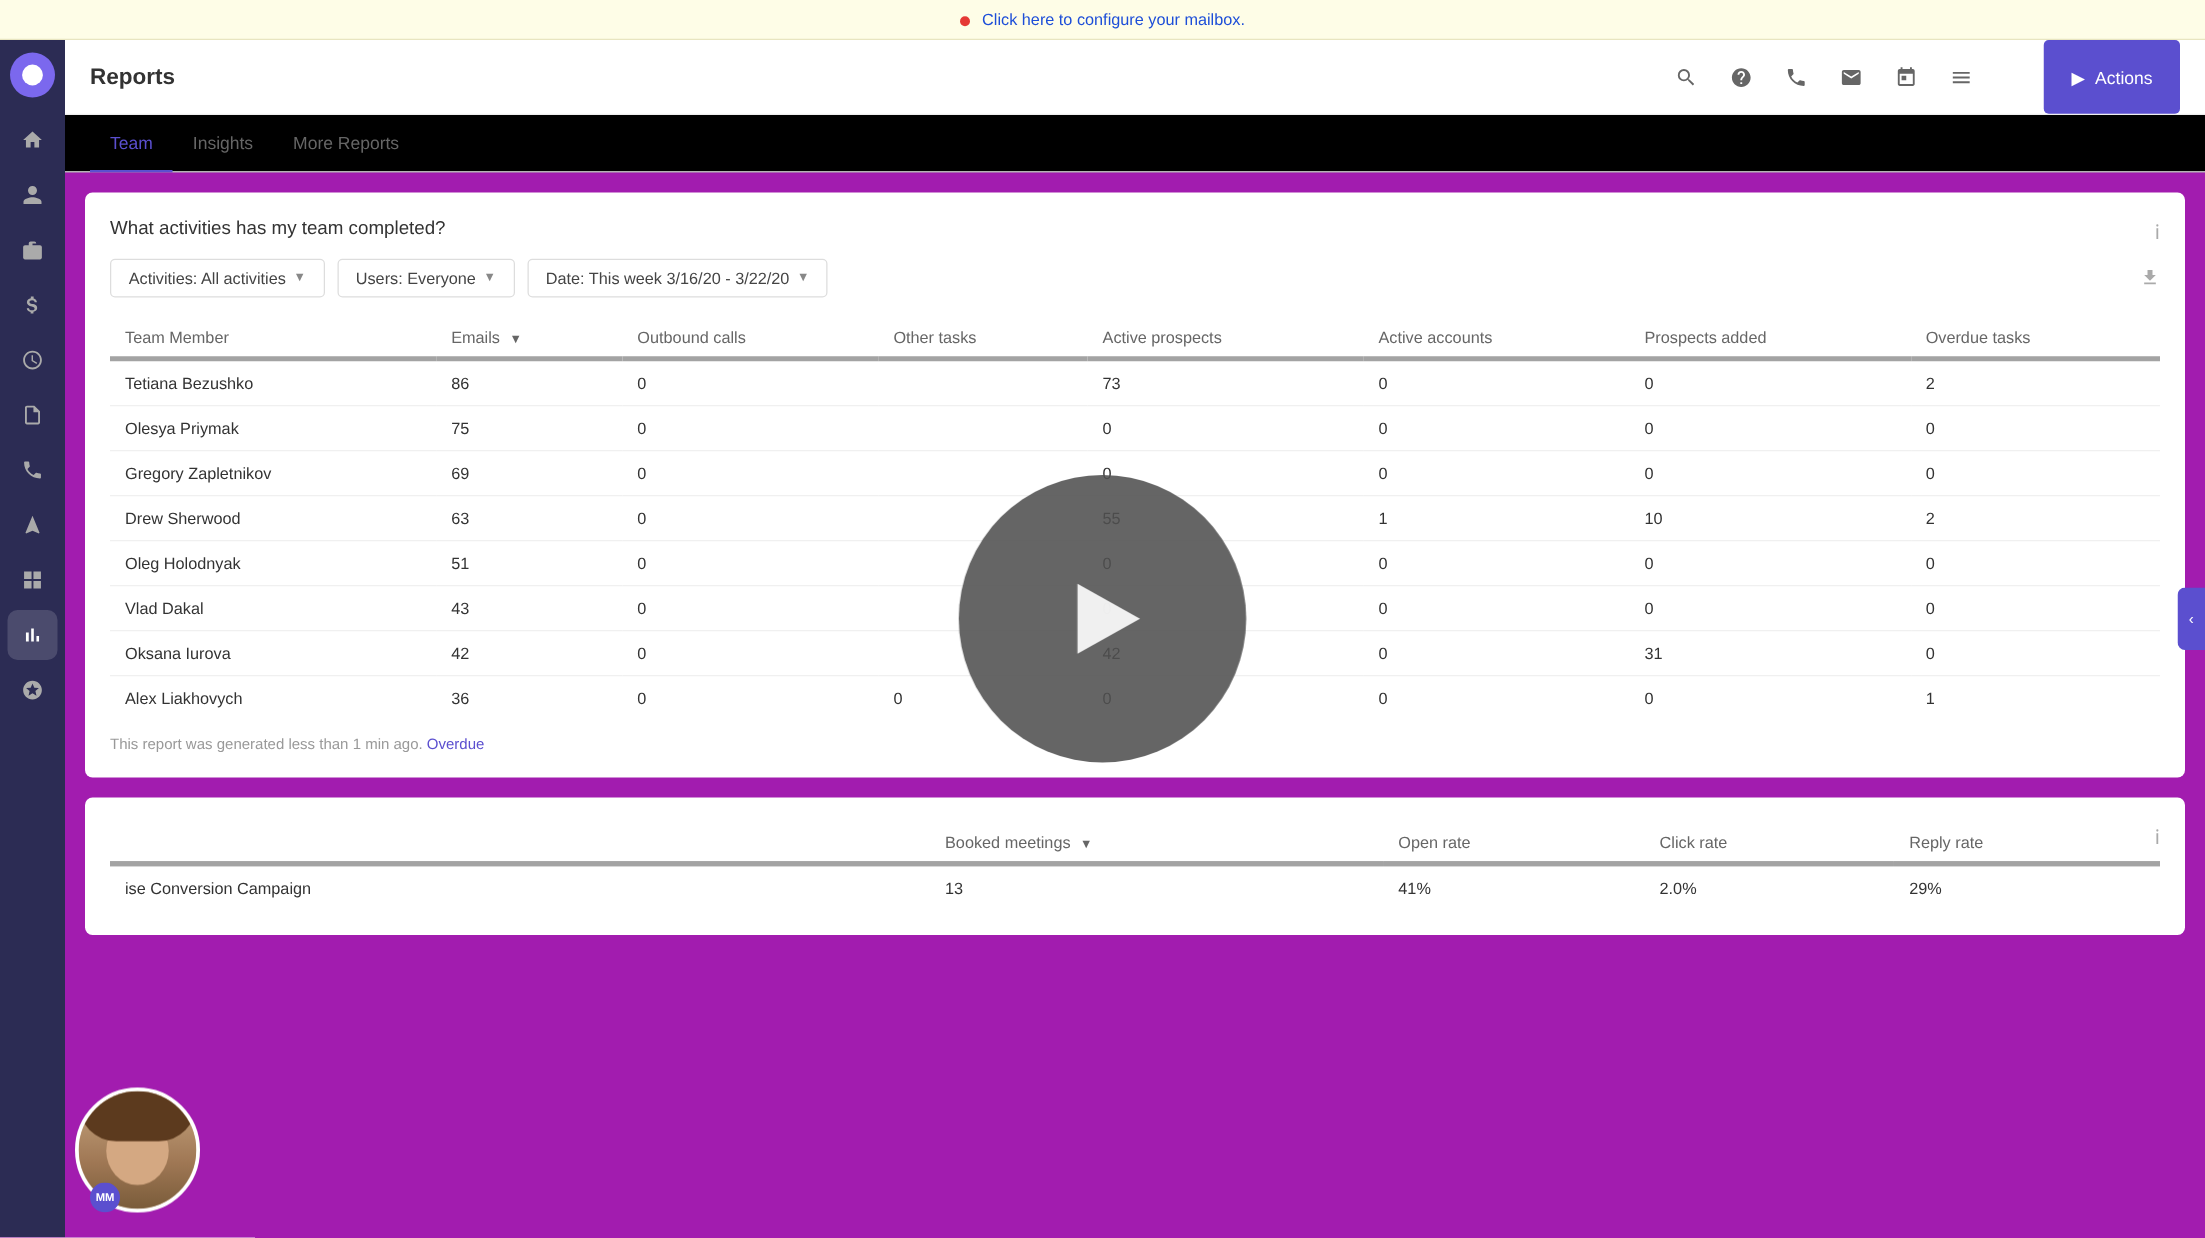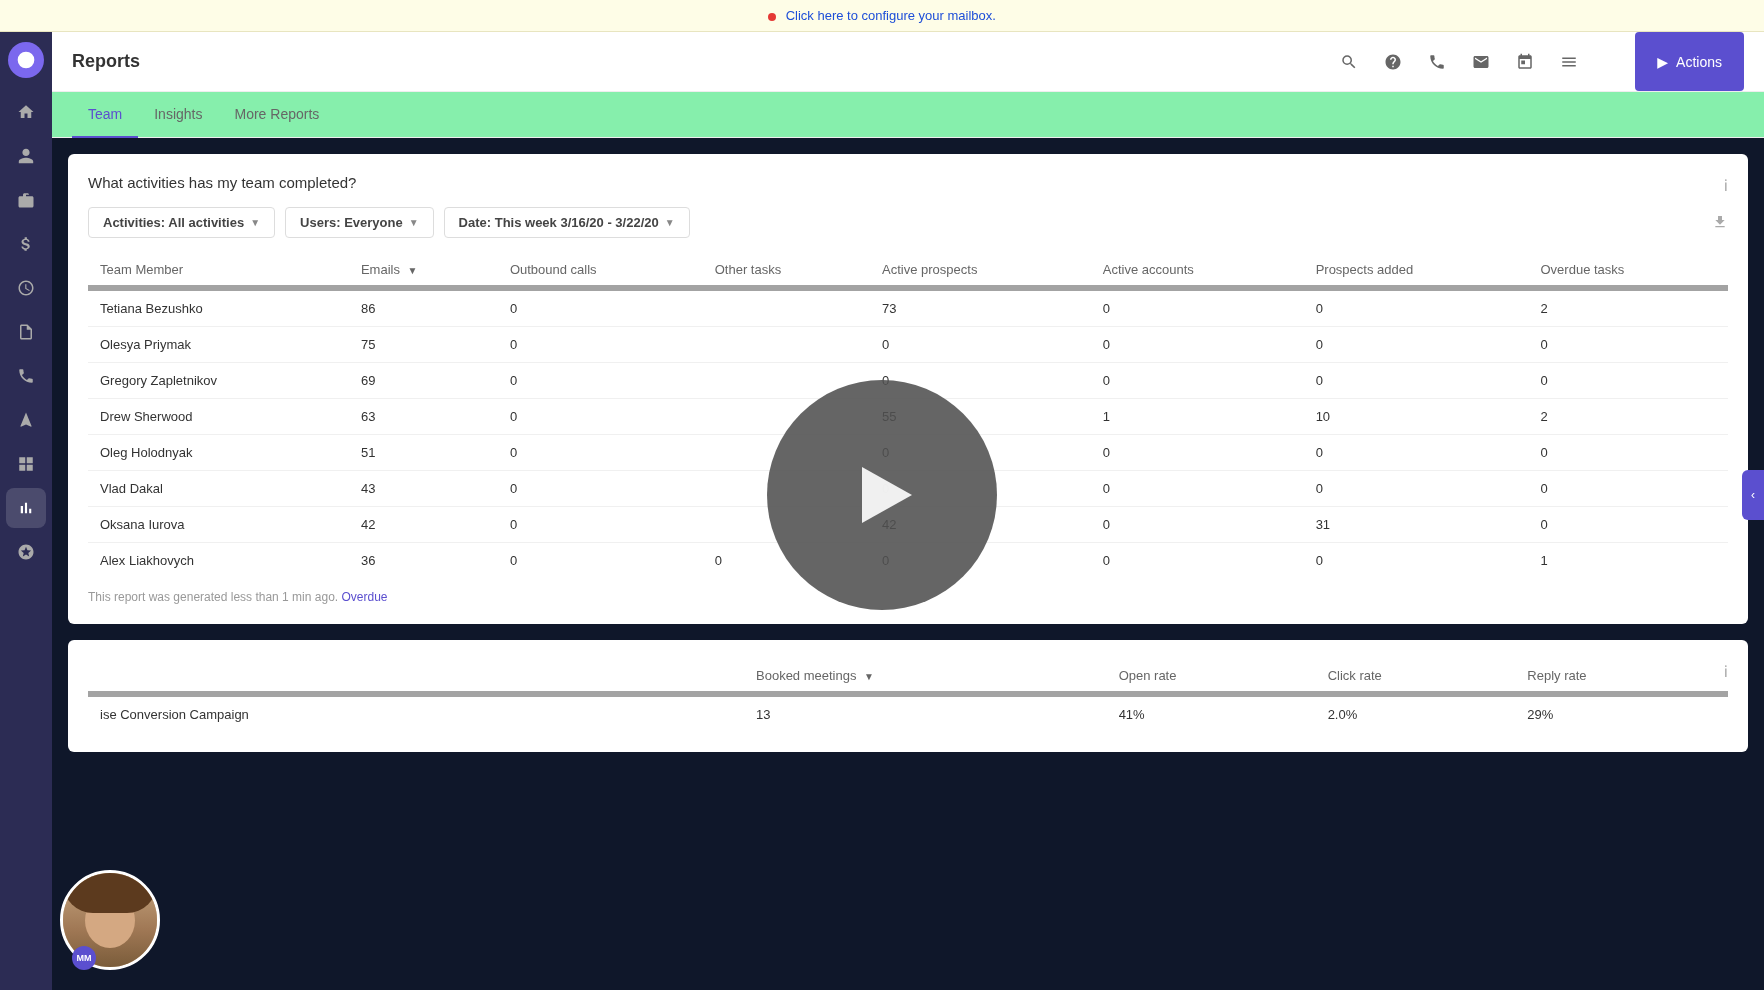--- a/index.html
+++ b/index.html
@@ -126,21 +126,21 @@
       font-size: 14px;
       font-weight: 500;
       display: flex;
       align-items: center;
       gap: 8px;
       height: 100%;
     }
 
     
     .tabs {
-      background: #86efac;
+      background: #000000;
       display: flex;
       padding: 0 20px;
       border-bottom: 1px solid #eee;
       flex-shrink: 0;
     }
     .tab {
       padding: 14px 16px;
       font-size: 14px;
       color: #666;
       cursor: pointer;
@@ -151,21 +151,21 @@
       color: #5b4fcf;
       border-bottom-color: #5b4fcf;
       font-weight: 500;
     }
 
     
     .page-body {
       flex: 1;
       overflow-y: auto;
       padding: 0;
-      background: #0f172a;
+      background: #a21caf;
     }
 
     
     .report-section {
       background: white;
       margin: 16px;
       border-radius: 6px;
       padding: 20px;
       position: relative;
     }
@@ -202,36 +202,35 @@
       background: white;
       border: 1px solid #ddd;
       border-radius: 4px;
       padding: 7px 14px;
       font-size: 13px;
       color: #444;
       cursor: pointer;
       display: flex;
       align-items: center;
       gap: 6px;
-      font-weight: bold;
     }
     .filter-btn .chevron { font-size: 10px; color: #888; }
 
     
     .data-table {
       width: 100%;
       border-collapse: collapse;
       font-size: 13px;
     }
     .data-table th {
       text-align: left;
       padding: 8px 12px;
       color: #666;
       font-weight: 500;
-      border-bottom: 6px solid #a3a3a3;
+      border-bottom: 4px solid #a3a3a3;
       white-space: nowrap;
     }
     .data-table th.sortable {
       cursor: pointer;
     }
     .data-table th .sort-icon {
       font-size: 10px;
       margin-left: 4px;
     }
     .data-table td {

